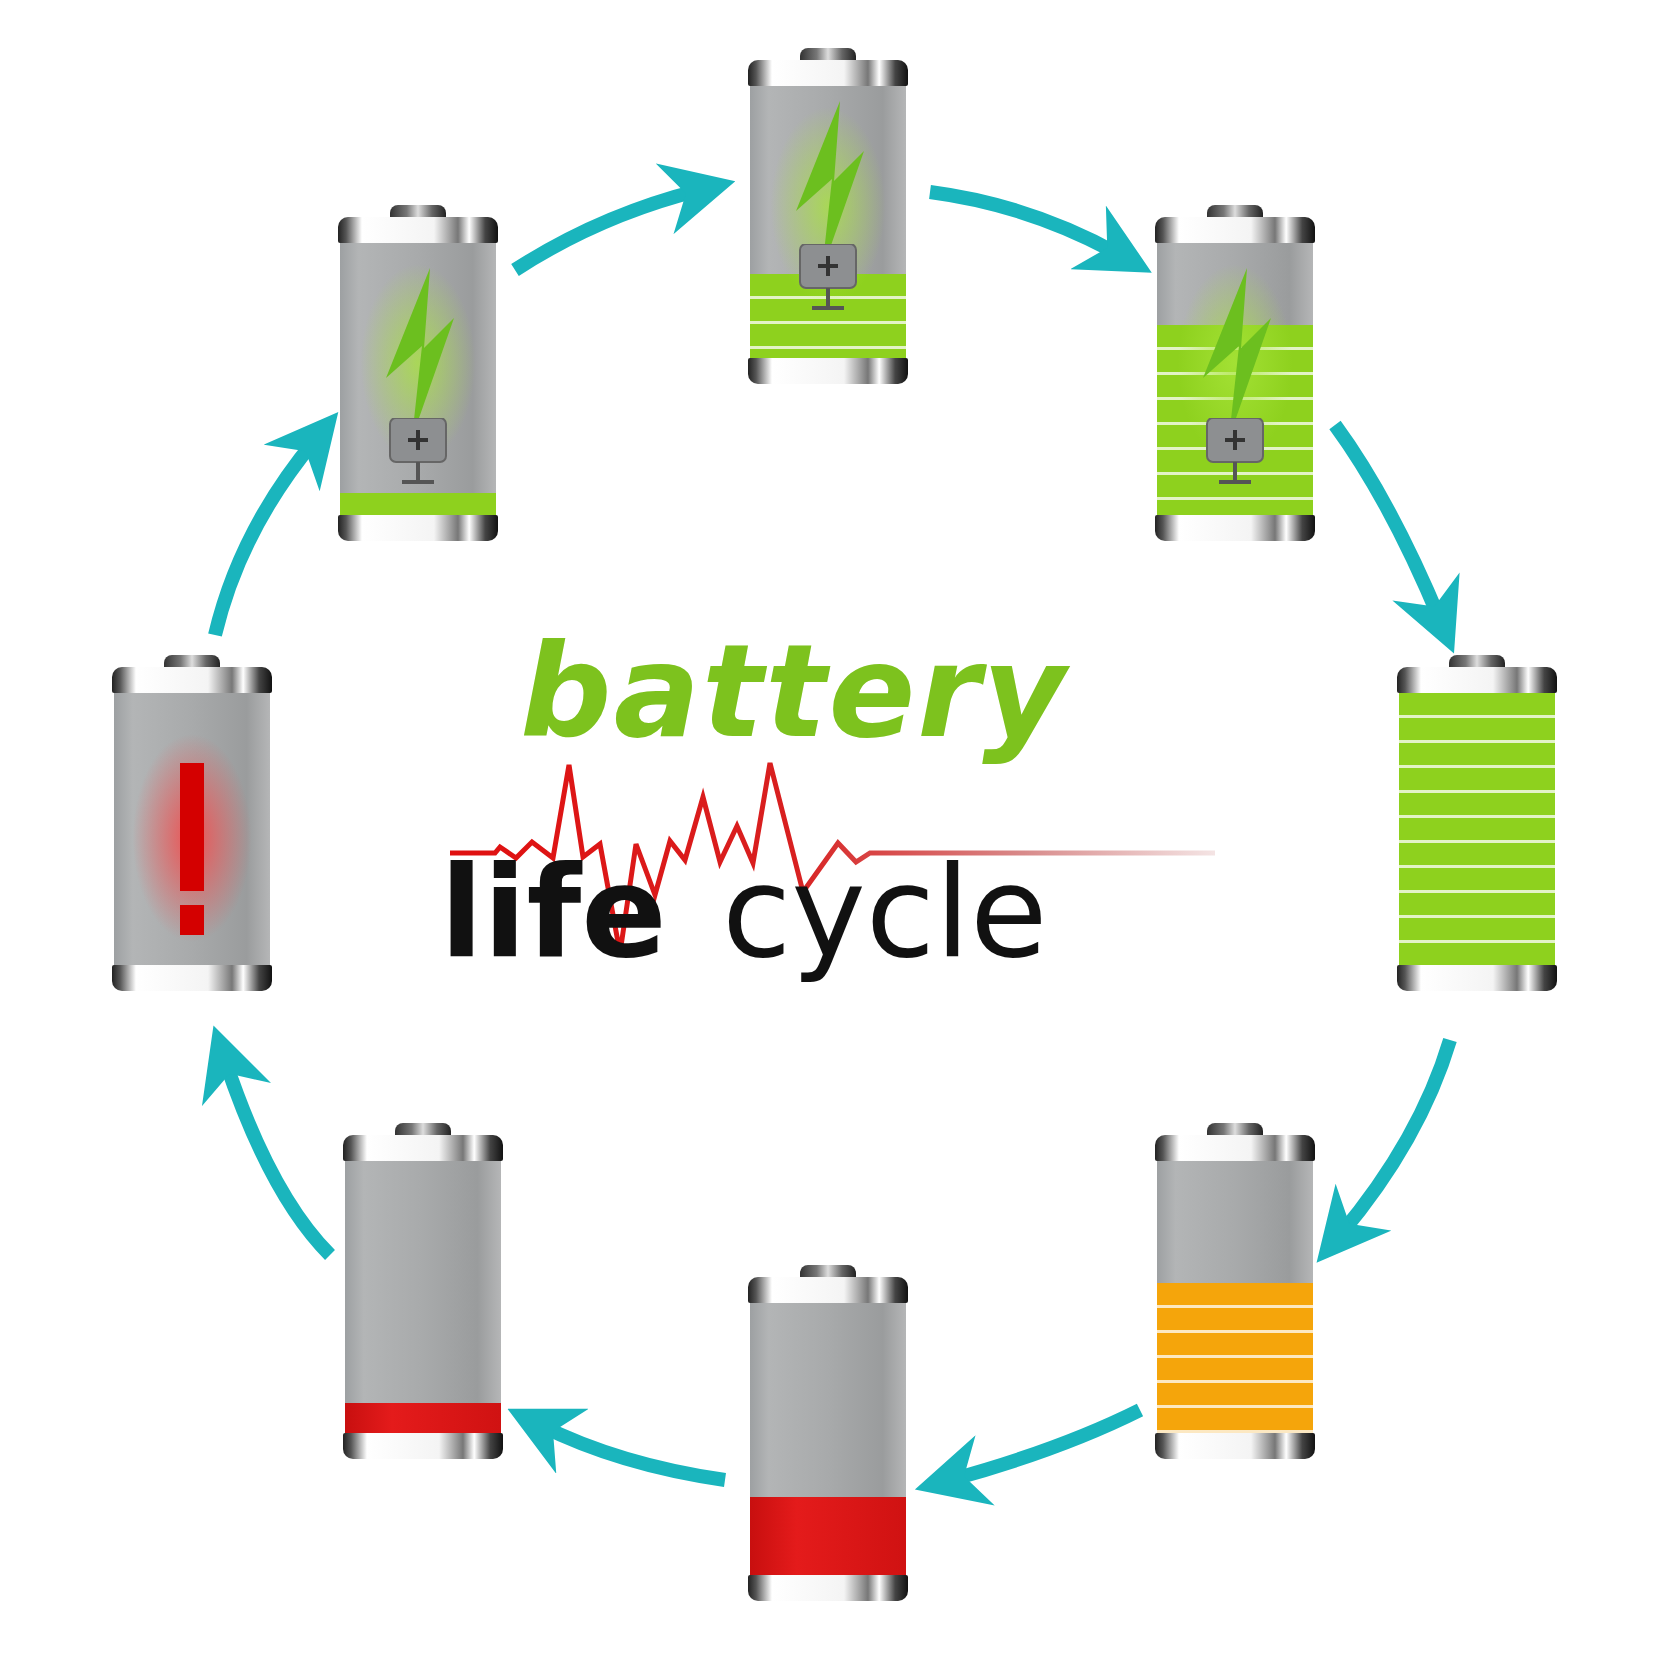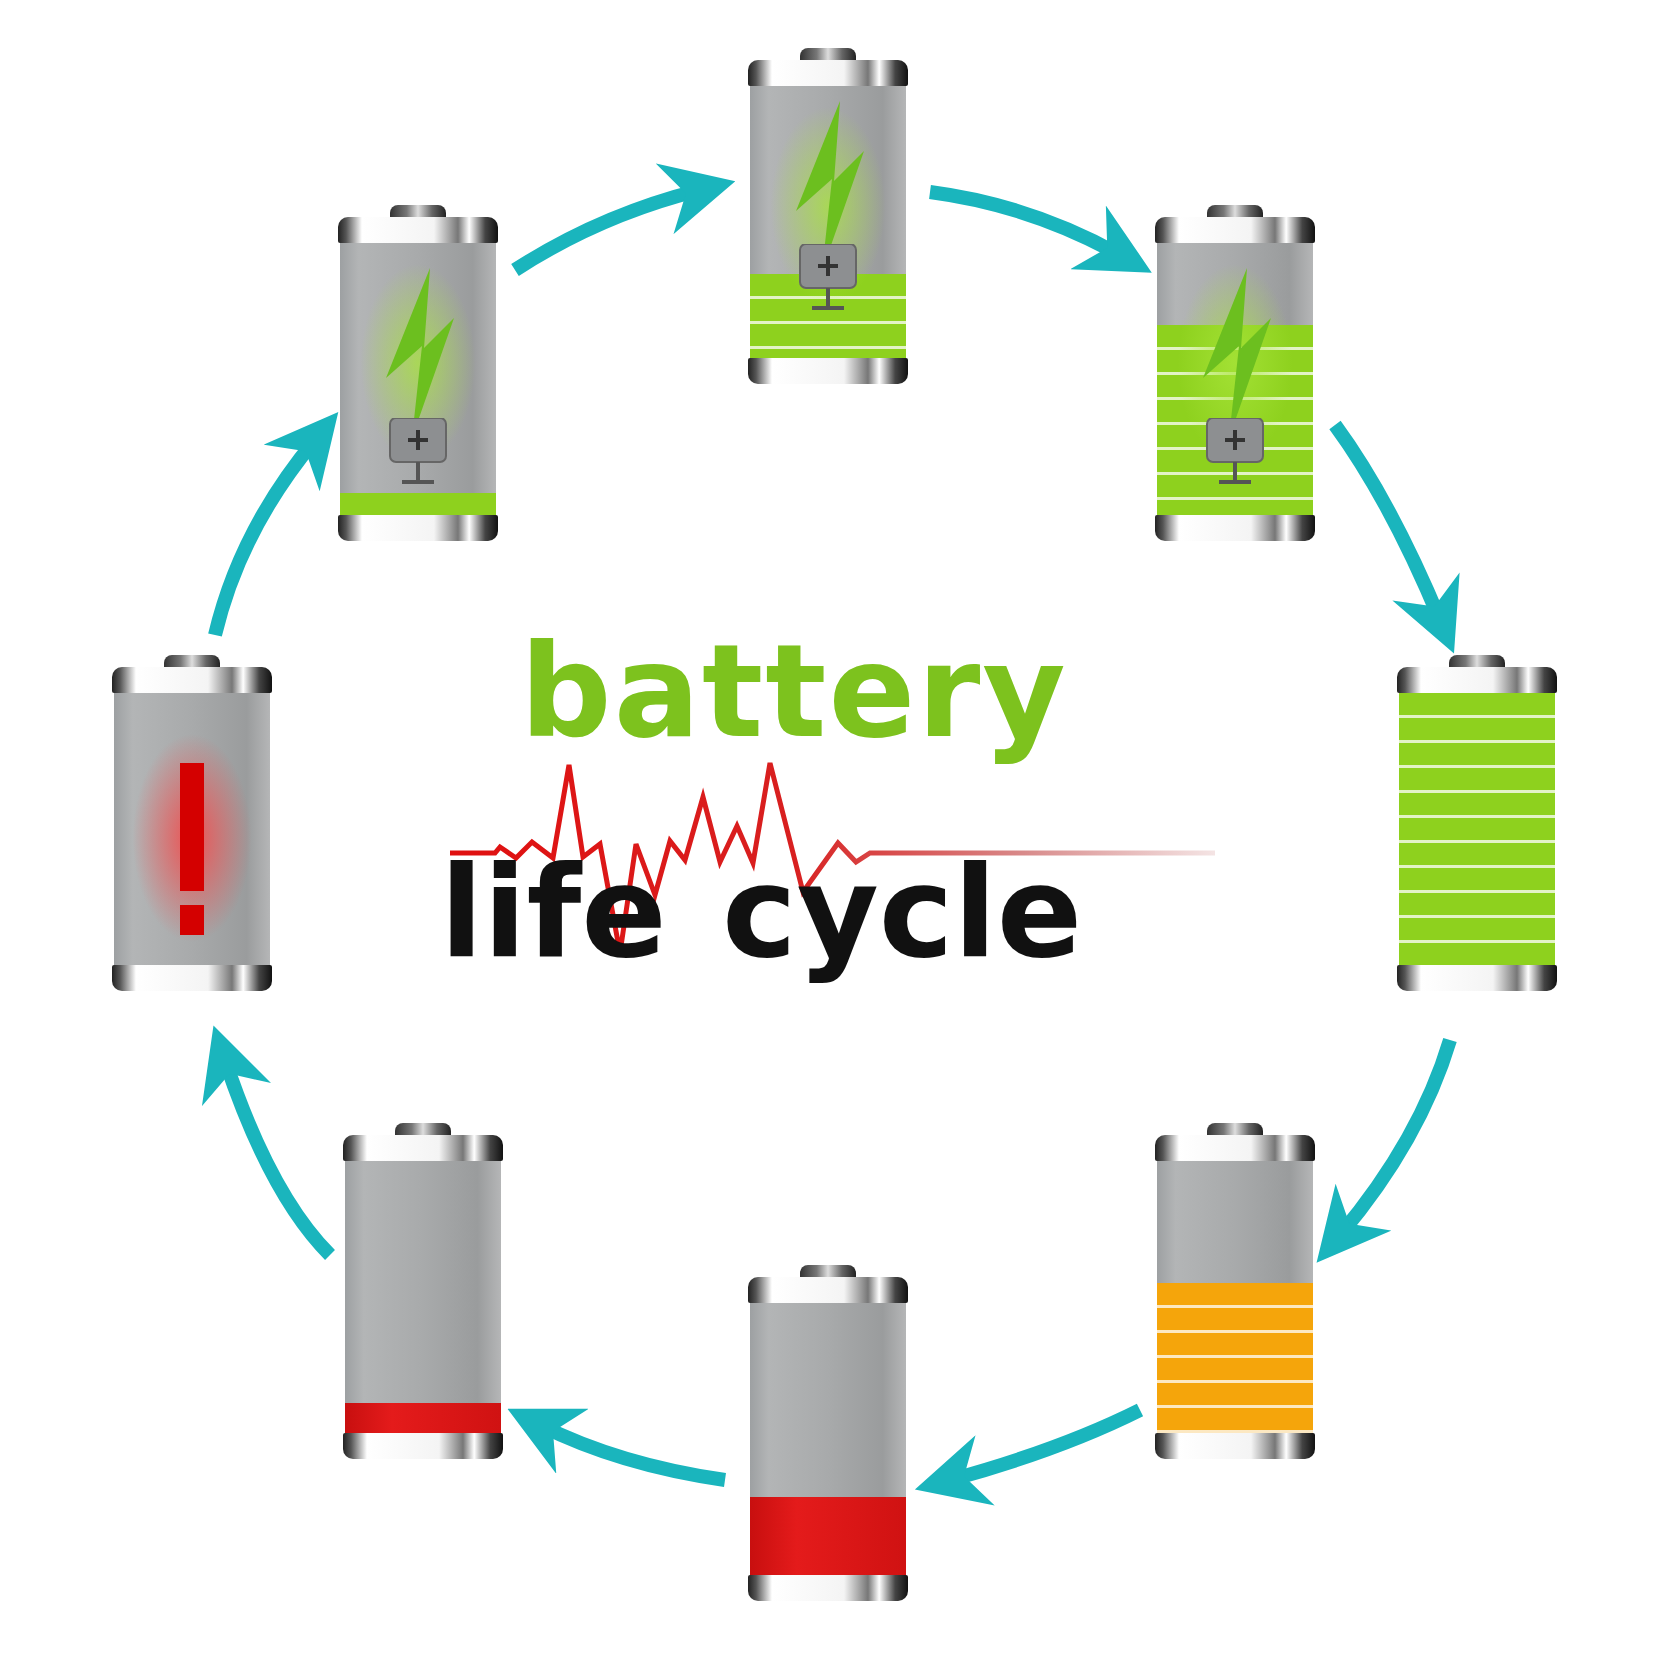--- a/index.html
+++ b/index.html
@@ -21,23 +21,23 @@
   .glow-green{position:absolute;left:20px;top:20px;width:116px;height:200px;border-radius:50%;
     background:radial-gradient(ellipse at center,rgba(170,230,60,0.75) 0%,rgba(170,230,60,0.0) 70%);}
   .glow-red{position:absolute;left:18px;top:40px;width:120px;height:210px;border-radius:50%;
     background:radial-gradient(ellipse at center,rgba(255,60,60,0.8) 0%,rgba(255,60,60,0.0) 70%);}
   .bolt{position:absolute;left:38px;top:25px;width:80px;height:170px;}
   .plug{position:absolute;left:46px;top:175px;width:64px;height:80px;}
   .excl-bar{position:absolute;left:66px;top:70px;width:24px;height:128px;background:#d40000;}
   .excl-dot{position:absolute;left:66px;top:212px;width:24px;height:30px;background:#d40000;}
   .arrow{position:absolute;left:0;top:0;}
   .title{position:absolute;left:0;top:0;}
-  .title-battery{position:absolute;left:520px;top:628px;font-size:128px;font-weight:bold;color:#7dc21e;letter-spacing:2px;line-height:1;}
+  .title-battery{position:absolute;left:520px;top:628px;font-size:128px;font-weight:bold;color:#7dc21e;letter-spacing:2px;line-height:1;font-style:italic;}
   .title-life{position:absolute;left:440px;top:850px;font-size:126px;font-weight:bold;color:#111;line-height:1;text-align:center;}
-  .title-cycle{position:absolute;left:722px;top:850px;font-size:126px;font-weight:bold;color:#111;line-height:1;}
+  .title-cycle{position:absolute;left:722px;top:850px;font-size:126px;font-weight:normal;color:#111;line-height:1;}
 </style>
 </head>
 <body>
 
 <svg class="arrow" width="1672" height="1672">
   <defs>
     <marker id="ah" viewBox="0 0 10 10" refX="5" refY="5" markerWidth="5.2" markerHeight="5.2" orient="auto">
       <path d="M0,0 L10,5 L0,10 L3,5 Z" fill="#1ab5bd"></path>
     </marker>
   </defs>

